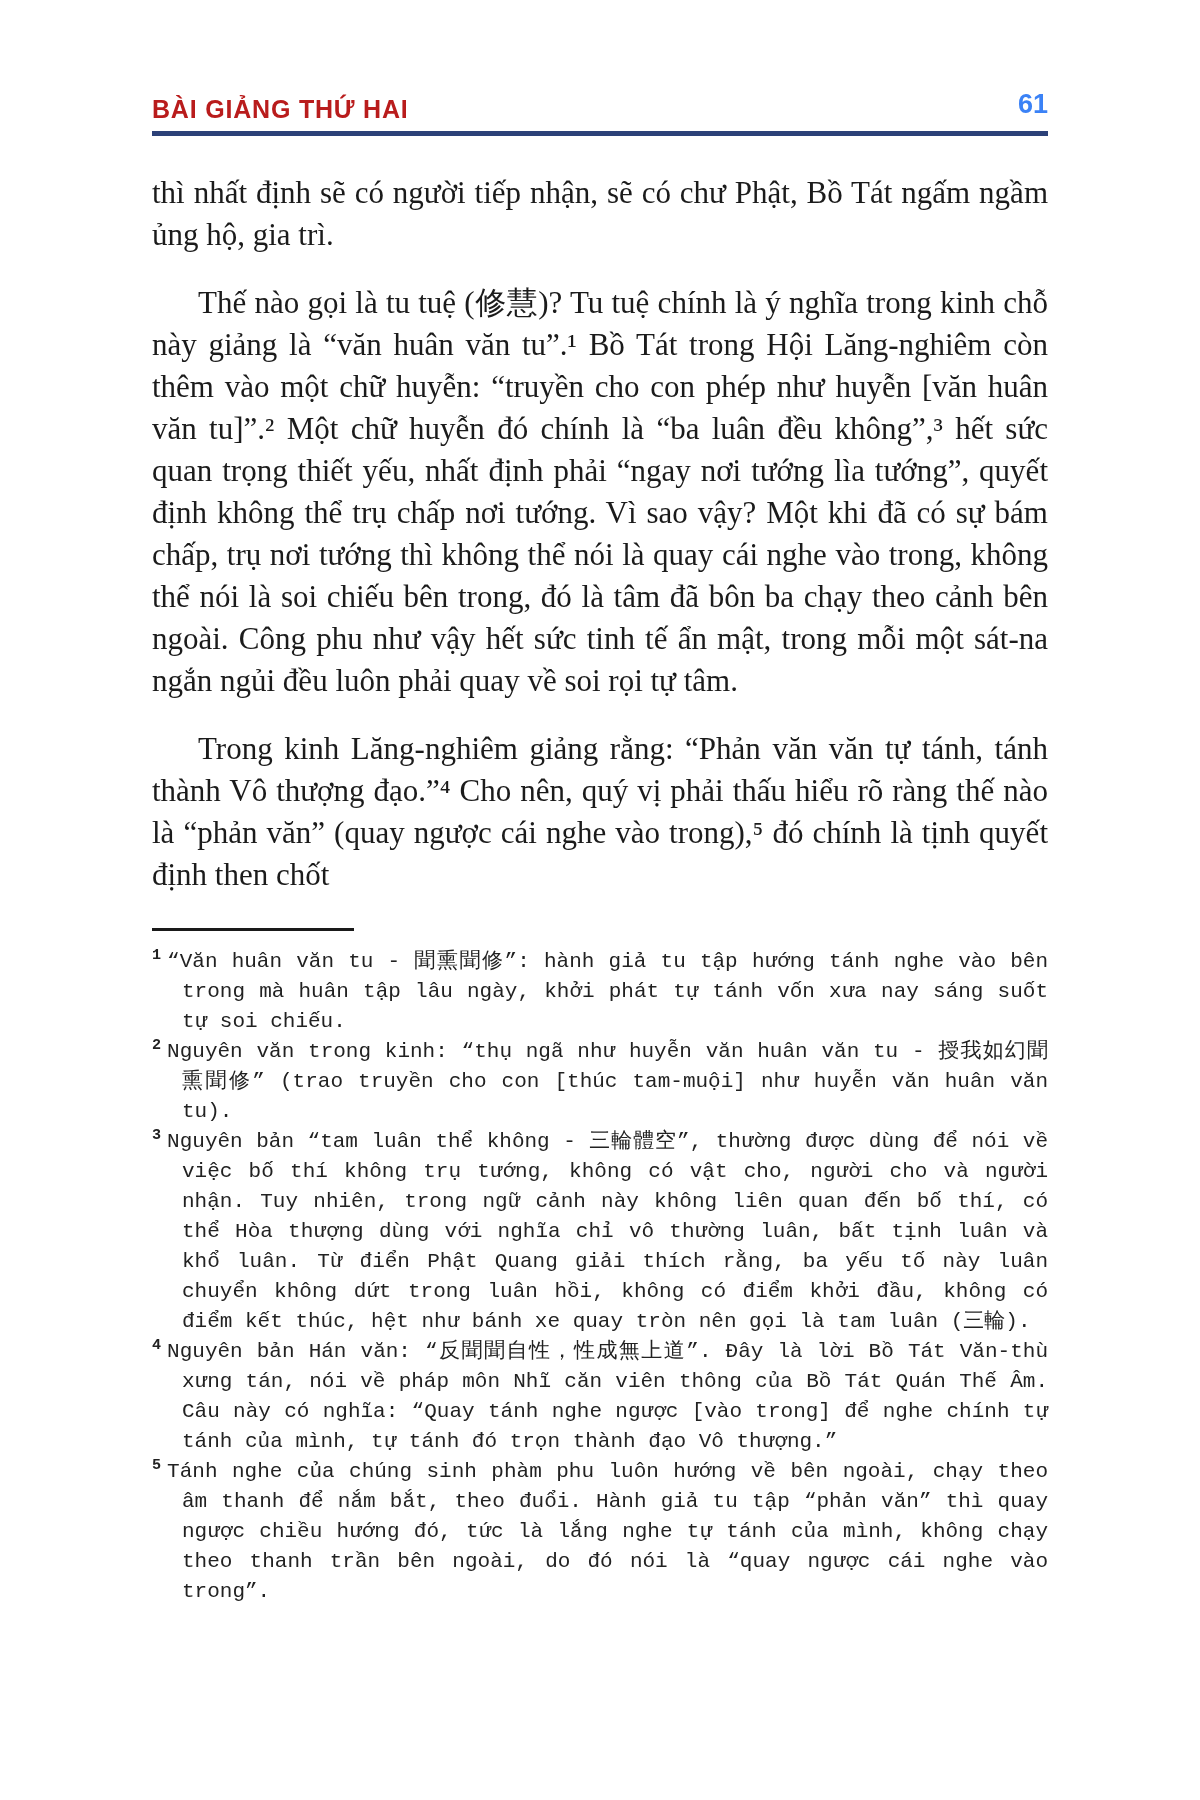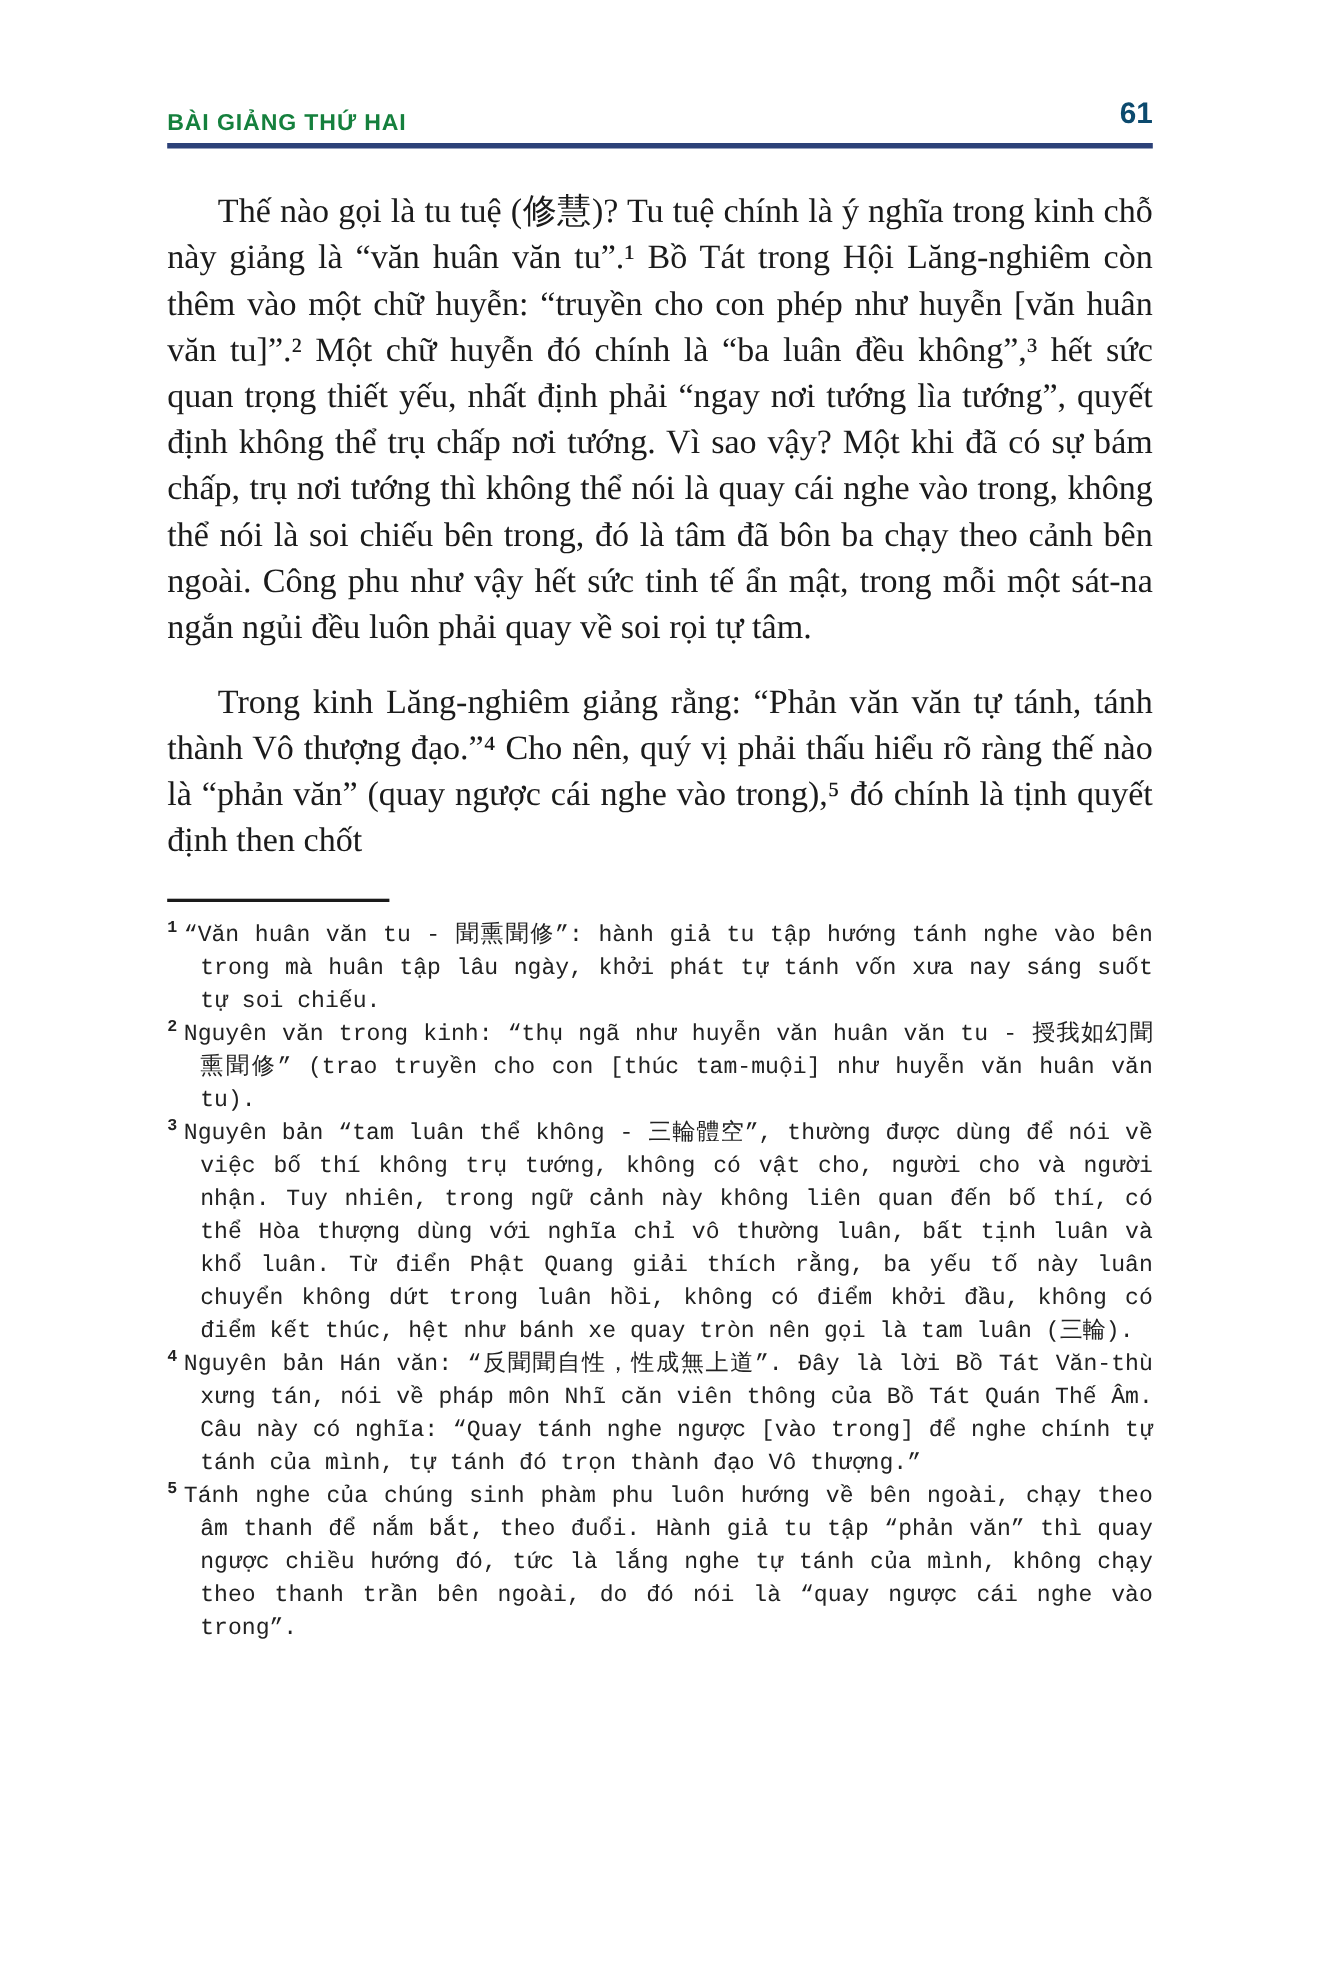--- a/index.html
+++ b/index.html
@@ -21,30 +21,30 @@
   .page-header {
     display: flex;
     justify-content: space-between;
     align-items: flex-end;
     border-bottom: 5px solid #2c4178;
     padding-bottom: 7px;
   }
   .running-head {
     font-family: "Liberation Sans", sans-serif;
     font-weight: bold;
-    font-size: 21px;
+    font-size: 25px;
     letter-spacing: 0.8px;
-    color: #15803d;
+    color: #b91c1c;
     line-height: 1.1;
   }
   .page-number {
     font-family: "Liberation Sans", sans-serif;
     font-weight: bold;
     font-size: 27px;
-    color: #0c4a6e;
+    color: #3b82f6;
     line-height: 1.0;
     position: relative;
     top: -6px;
   }
   
   .body-text {
     margin-top: 36px;
     font-family: "Liberation Serif", "DejaVu Serif", serif;
     font-size: 31px;
     line-height: 42px;
@@ -90,20 +90,21 @@
 <body>
 
 <div class="page">
 
   <header class="page-header">
     <div class="running-head">BÀI GIẢNG THỨ HAI</div>
     <div class="page-number">61</div>
   </header>
 
   <main class="body-text">
+    <p class="para no-indent">thì nhất định sẽ có người tiếp nhận, sẽ có chư Phật, Bồ Tát ngấm ngầm ủng hộ, gia trì.</p>
     <p class="para">Thế nào gọi là tu tuệ (修慧)? Tu tuệ chính là ý nghĩa trong kinh chỗ này giảng là “văn huân văn tu”.¹ Bồ Tát trong Hội Lăng-nghiêm còn thêm vào một chữ huyễn: “truyền cho con phép như huyễn [văn huân văn tu]”.² Một chữ huyễn đó chính là “ba luân đều không”,³ hết sức quan trọng thiết yếu, nhất định phải “ngay nơi tướng lìa tướng”, quyết định không thể trụ chấp nơi tướng. Vì sao vậy? Một khi đã có sự bám chấp, trụ nơi tướng thì không thể nói là quay cái nghe vào trong, không thể nói là soi chiếu bên trong, đó là tâm đã bôn ba chạy theo cảnh bên ngoài. Công phu như vậy hết sức tinh tế ẩn mật, trong mỗi một sát-na ngắn ngủi đều luôn phải quay về soi rọi tự tâm.</p>
     <p class="para">Trong kinh Lăng-nghiêm giảng rằng: “Phản văn văn tự tánh, tánh thành Vô thượng đạo.”⁴ Cho nên, quý vị phải thấu hiểu rõ ràng thế nào là “phản văn” (quay ngược cái nghe vào trong),⁵ đó chính là tịnh quyết định then chốt</p>
   </main>
 
   <div class="footnote-rule"></div>
 
   <section class="footnotes">
     <div class="footnote">
       <span class="fn-marker">1</span><span class="fn-text">“Văn huân văn tu - 聞熏聞修”: hành giả tu tập hướng tánh nghe vào bên trong mà huân tập lâu ngày, khởi phát tự tánh vốn xưa nay sáng suốt tự soi chiếu.</span>
     </div>

